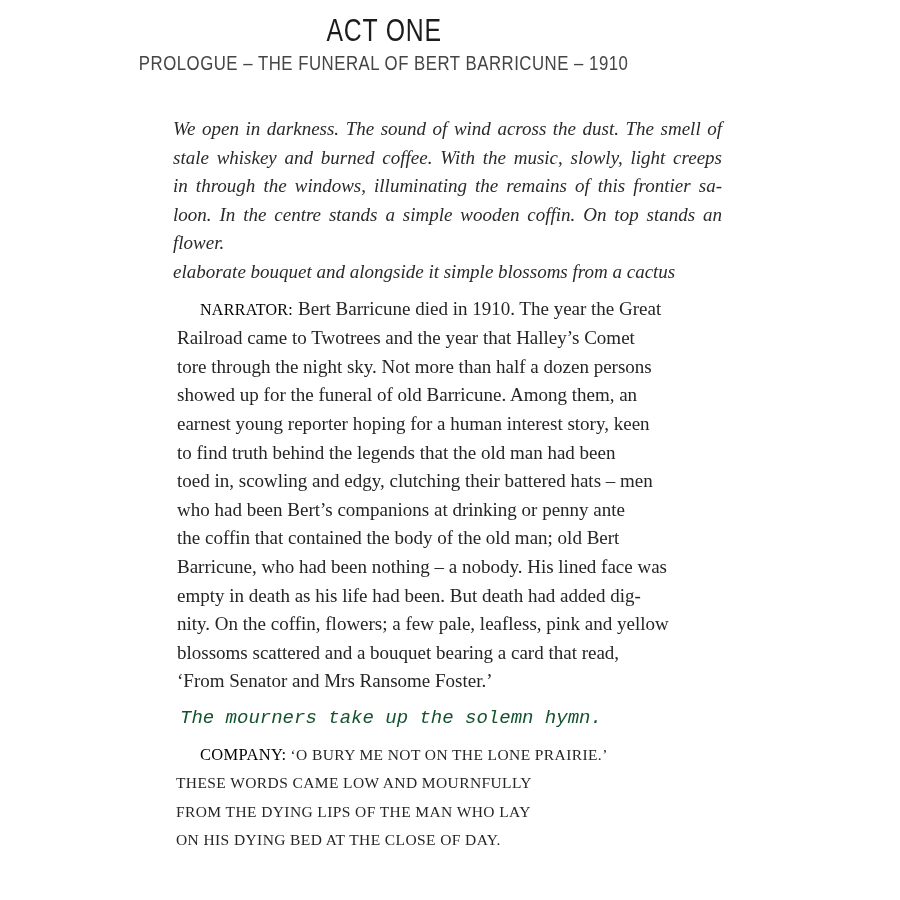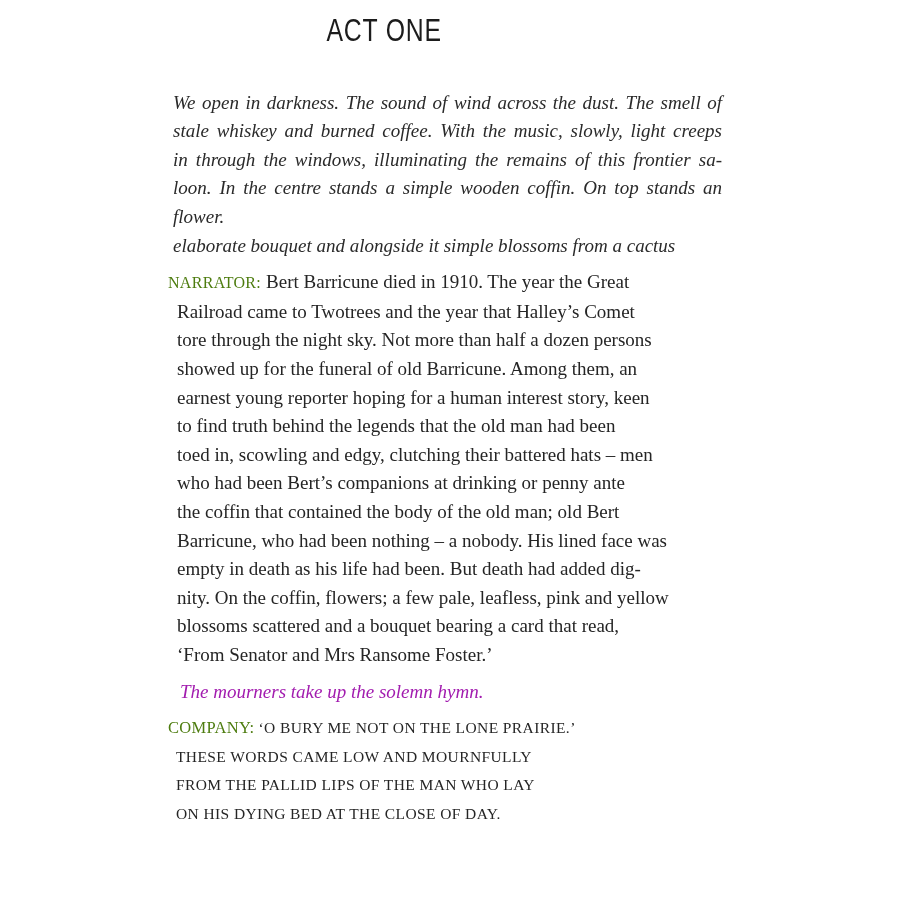--- a/index.html
+++ b/index.html
@@ -45,42 +45,46 @@
   .stage-direction { margin-left: 5px; width: 549px; font-style: italic; color: #2a2a2a; margin-top: 40px; }
   .stage-direction .line { text-align: justify; text-align-last: justify; }
   .stage-direction .line:last-child { text-align-last: left; }
 
   .narrator { margin-top: 8px; }
   .narrator .line { padding-left: 9px; }
   .speaker {
     font-size: 16px;
     letter-spacing: 0.3px;
     margin-right: 5px;
-    color: #4d7c0f;
+    color: #000000;
+    margin-left: 32px;
   }
-  .mourners-direction { margin-top: 8px; font-style: italic; padding-left: 12px; color: #a21caf; }
+  .mourners-direction { margin-top: 8px; font-style: italic; padding-left: 12px; color: #14532d; font-family: Liberation Mono, monospace; }
 
   .company { margin-top: 8px; }
   .company .c-first { font-size: 15.5px; letter-spacing: 0.4px; line-height: 28.6px; }
   .company .c-first .speaker { font-size: 16.5px; margin-right: 4px; }
   .company .line {
     padding-left: 8px;
     font-size: 15.5px;
     letter-spacing: 0.4px;
     line-height: 28.6px;
   }
 </style>
 </head>
 <body>
 
 <div class="page">
 
   <div class="header">
     <div>
       <span class="act-title">ACT ONE</span>
+    </div>
+    <div class="scene-heading">
+      <span class="scene-heading-text">PROLOGUE – THE FUNERAL OF BERT BARRICUNE – 1910</span>
     </div>
   </div>
 
   <div class="content">
 
     <div class="stage-direction">
         <div class="line">We open in darkness. The sound of wind across the dust. The smell of</div>
         <div class="line">stale whiskey and burned coffee. With the music, slowly, light creeps</div>
         <div class="line">in through the windows, illuminating the remains of this frontier sa-</div>
         <div class="line">loon. In the centre stands a simple wooden coffin. On top stands an</div>
@@ -110,19 +114,19 @@
     </div>
 
     <div class="mourners-direction">The mourners take up the solemn hymn.</div>
 
     <div class="company">
       <div class="c-first">
         <span class="speaker">COMPANY:</span><span>‘O BURY ME NOT ON THE LONE PRAIRIE.’</span>
       </div>
       <div>
           <div class="line">THESE WORDS CAME LOW AND MOURNFULLY</div>
-          <div class="line">FROM THE PALLID LIPS OF THE MAN WHO LAY</div>
+          <div class="line">FROM THE DYING LIPS OF THE MAN WHO LAY</div>
           <div class="line">ON HIS DYING BED AT THE CLOSE OF DAY.</div>
         </div>
     </div>
 
   </div>
 </div>
 
 </body></html>

